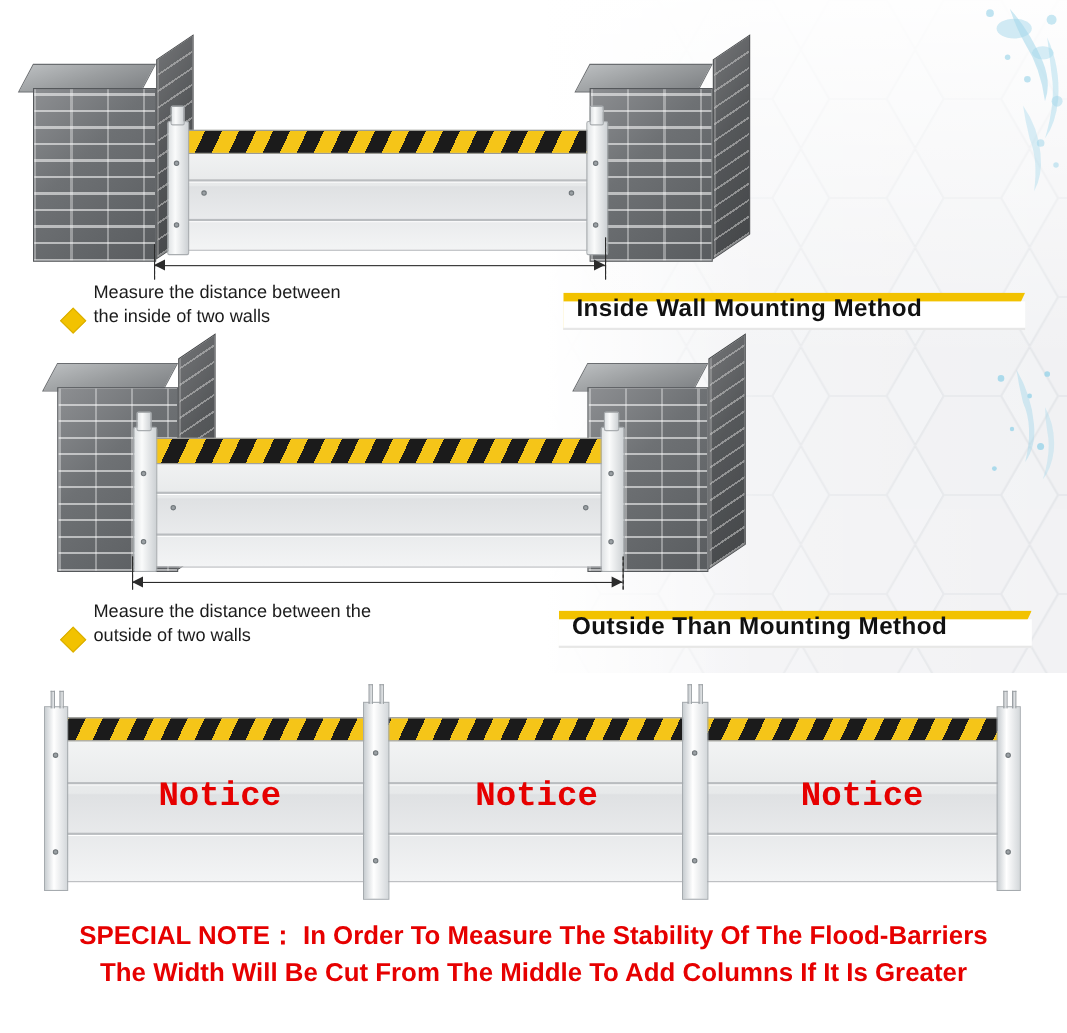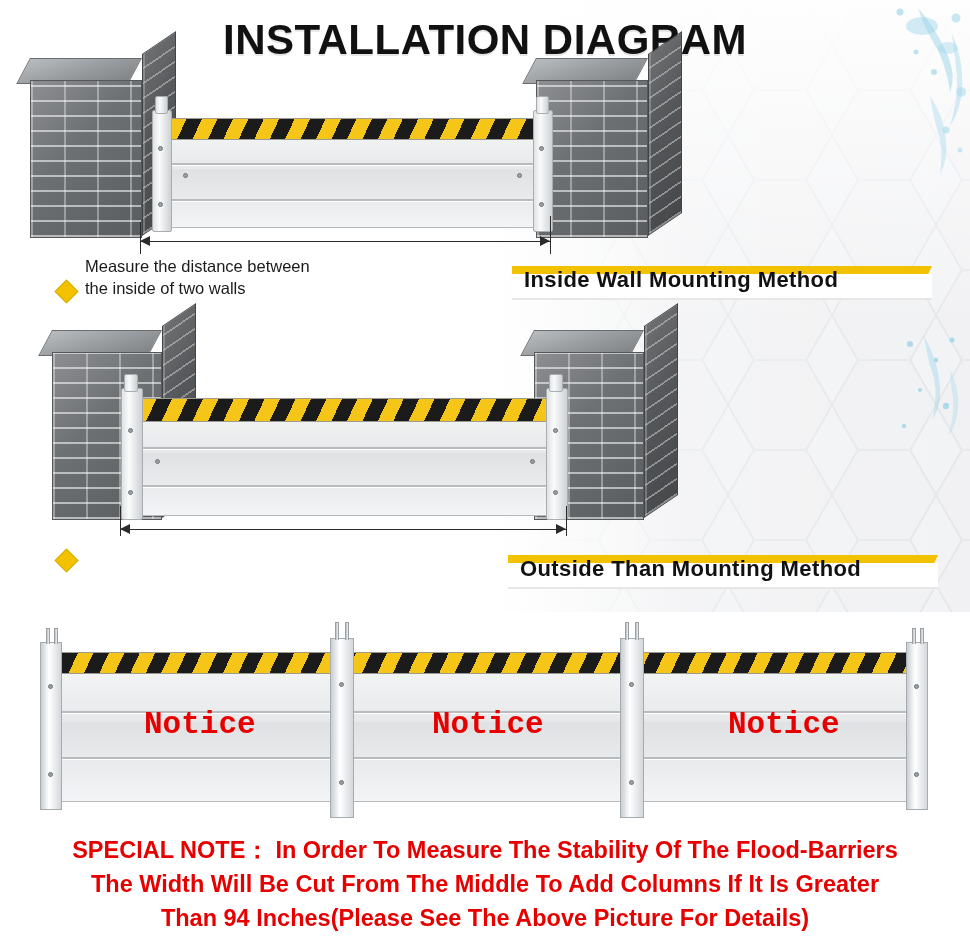--- a/index.html
+++ b/index.html
@@ -235,21 +235,20 @@
       <circle cx="46" cy="30" r="2.2"></circle>
       <circle cx="62" cy="10" r="2.6"></circle>
       <circle cx="30" cy="60" r="2"></circle>
       <circle cx="56" cy="76" r="3.2"></circle>
       <circle cx="14" cy="96" r="2.2"></circle>
       <path d="M34 6 q14 24 16 50 q2 20 -8 34 q8 -32 -2 -54 q-4 -16 -6 -30z" opacity="0.5"></path>
       <path d="M60 40 q10 18 8 40 q-2 16 -10 26 q8 -26 4 -44 q-2 -12 -2 -22z" opacity="0.4"></path>
     </g>
   </svg>
 
-  <div class="title">INSTALLATION DIAGRAM</div>
 
   <div>
 
     <div class="pillar" style="left:30px; top:58px; width:142px; height:180px;">
       <div class="top" style="left:0px; top:0px; width:112px; height:26px; transform: skewX(-28deg); transform-origin: left top;"></div>
       <div class="face" style="left:0px; top:22px; width:112px; height:158px;"></div>
       <div class="face" style="left:112px; top:-4px; width:34px; height:182px; transform: skewY(-34deg); transform-origin: left top; filter:brightness(0.78);"></div>
     </div>
 
     <div class="pillar" style="left:530px; top:58px; width:160px; height:180px;">
@@ -326,20 +325,22 @@
     <div class="bolt" style="left:553px; top:490px;"></div>
 
     <div class="dimtick" style="left:120px; top:506px; height:30px;"></div>
     <div class="dimtick" style="left:566px; top:506px; height:30px;"></div>
     <div class="dimline" style="left:120px; top:529px; width:446px;"></div>
     <div class="arrowL" style="left:120px; top:524px;"></div>
     <div class="arrowR" style="left:556px; top:524px;"></div>
 
     <div class="callout" style="left:58px; top:545px; width:420px;">
       <div class="diamond"></div>
+      <div class="callout-text">Measure the distance between the
+outside of two walls</div>
     </div>
 
     <div class="banner" style="left:508px; top:555px; width:430px;">
       <div class="bar"></div>
       <div class="white-strip"></div>
       <div class="label">Outside Than Mounting Method</div>
     </div>
   </div>
 </div>
 
@@ -376,14 +377,13 @@
   <div class="bolt" style="left:629px; top:168px;"></div>
 
   <div class="notice-text" style="left:144px; top:95px;">Notice</div>
   <div class="notice-text" style="left:432px; top:95px;">Notice</div>
   <div class="notice-text" style="left:728px; top:95px;">Notice</div>
 </div>
 
 <div class="special-note">
   <div>SPECIAL NOTE：  In Order To Measure The Stability Of The Flood-Barriers</div>
   <div>The Width Will Be Cut From The Middle To Add Columns If It Is Greater</div>
-  <div>Than 94 Inches(Please See The Above Picture For Details)</div>
 </div>
 
 </body></html>

